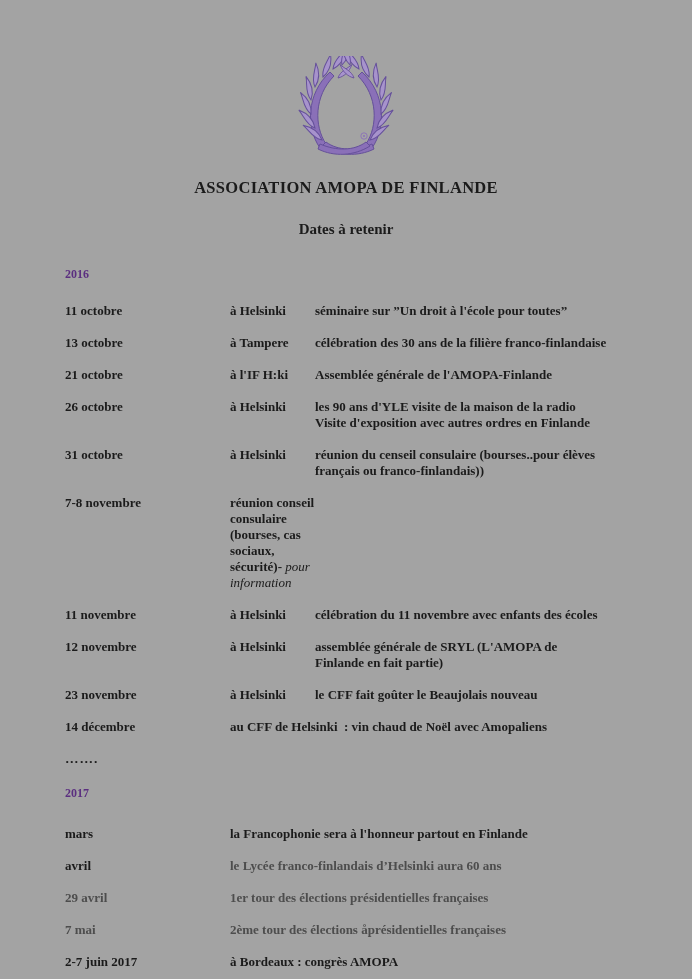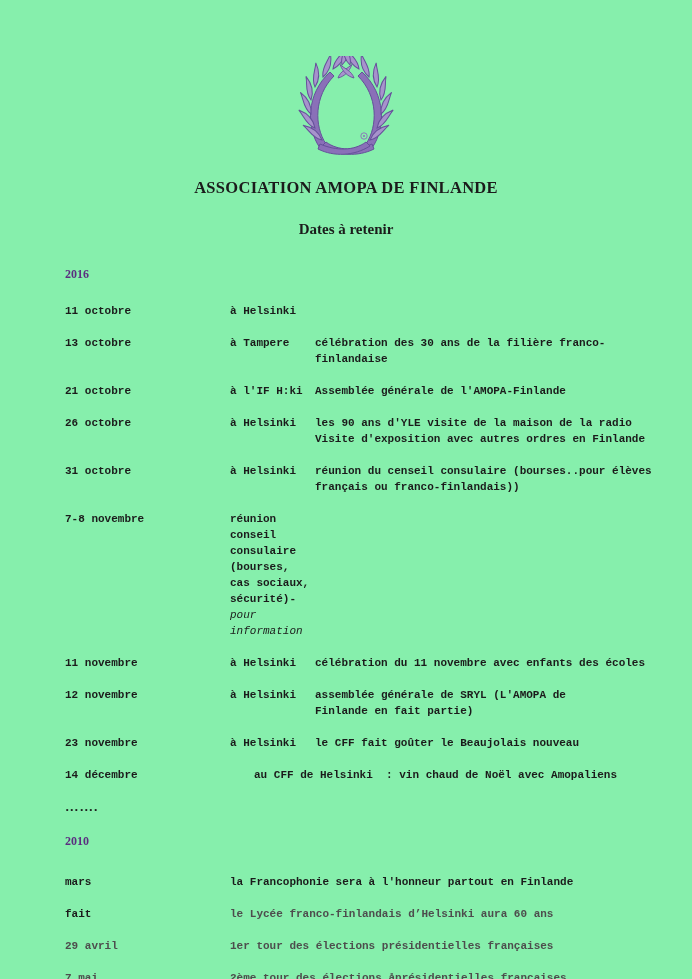--- a/index.html
+++ b/index.html
@@ -1,20 +1,20 @@
 <!DOCTYPE html>
 <html><head>
 <meta charset="utf-8">
 <style>
   html,body{margin:0;padding:0;background:#ffffff;}
   .page{
     position:relative;
     width:692px;height:979px;
     margin:0 auto;
-    background:#86efac;
+    background:#a3a3a3;
     font-family:"Liberation Serif","DejaVu Serif",serif;
     font-weight:bold;
     color:#1b1b1b;
     overflow:hidden;
     box-sizing:border-box;
   }
   .logo-wrap{
     width:150px;
     margin:56px auto 0;
     text-align:center;
@@ -36,29 +36,28 @@
   .year-heading{
     font-size:12px;
     color:#5b2f80;
     line-height:20px;
   }
   .year-heading.y16{margin:26px 0 19px;}
   .year-heading.y17{margin:14px 0 23px;}
   .row{
     display:grid;
     grid-template-columns:165px 85px 1fr;
-    font-size:11px;
+    font-size:13px;
     line-height:16px;
     margin-bottom:16px;
-    font-family:Liberation Mono, monospace;
   }
   .row.cols2{grid-template-columns:165px 1fr;}
   .row .cell{white-space:pre;}
   .row .desc{white-space:pre-line;}
-  .row .span-cell{grid-column:2 / 4;white-space:pre;margin-left:24px;}
+  .row .span-cell{grid-column:2 / 4;white-space:pre;}
   .muted{color:#4d4d4d;}
   .ellipsis-row{
     font-size:13.5px;
     line-height:16px;
     margin-bottom:16px;
     letter-spacing:1px;
   }
   i{font-weight:normal;}
 </style>
 </head>
@@ -110,20 +109,21 @@
   <div class="doc-subtitle">Dates à retenir</div>
 
   <div class="content">
 
     <div class="year-heading y16">2016</div>
 
     <div>
       <div class="row">
         <span class="cell">11 octobre</span>
         <span class="cell">à Helsinki</span>
+        <span class="desc">séminaire sur ”Un droit à l'école pour toutes”</span>
       </div>
       <div class="row">
         <span class="cell">13 octobre</span>
         <span class="cell">à Tampere</span>
         <span class="desc">célébration des 30 ans de la filière franco-finlandaise</span>
       </div>
       <div class="row">
         <span class="cell">21 octobre</span>
         <span class="cell">à l'IF H:ki</span>
         <span class="desc">Assemblée générale de l'AMOPA-Finlande</span>
@@ -162,29 +162,29 @@
         <span class="desc">le CFF fait goûter le Beaujolais nouveau</span>
       </div>
       <div class="row">
         <span class="cell">14 décembre</span>
         <span class="span-cell">au CFF de Helsinki  : vin chaud de Noël avec Amopaliens</span>
       </div>
     </div>
 
     <div class="ellipsis-row">…….</div>
 
-    <div class="year-heading y17">2010</div>
+    <div class="year-heading y17">2017</div>
 
     <div>
       <div class="row cols2">
         <span class="cell">mars</span>
         <span class="desc">la Francophonie sera à l'honneur partout en Finlande</span>
       </div>
       <div class="row cols2">
-        <span class="cell">fait</span>
+        <span class="cell">avril</span>
         <span class="desc muted">le Lycée franco-finlandais d’Helsinki aura 60 ans</span>
       </div>
       <div class="row cols2 muted">
         <span class="cell">29 avril</span>
         <span class="desc">1er tour des élections présidentielles françaises</span>
       </div>
       <div class="row cols2 muted">
         <span class="cell">7 mai</span>
         <span class="desc">2ème tour des élections åprésidentielles françaises</span>
       </div>

